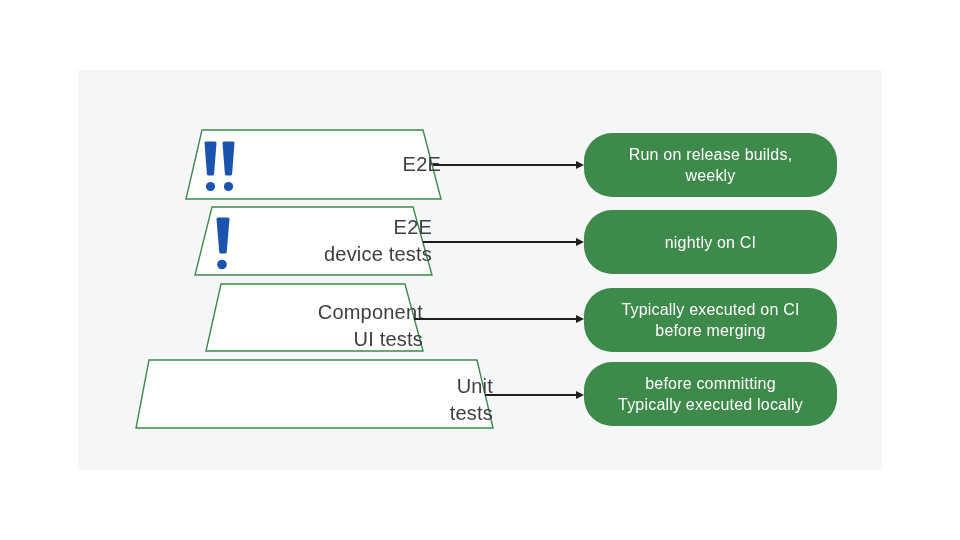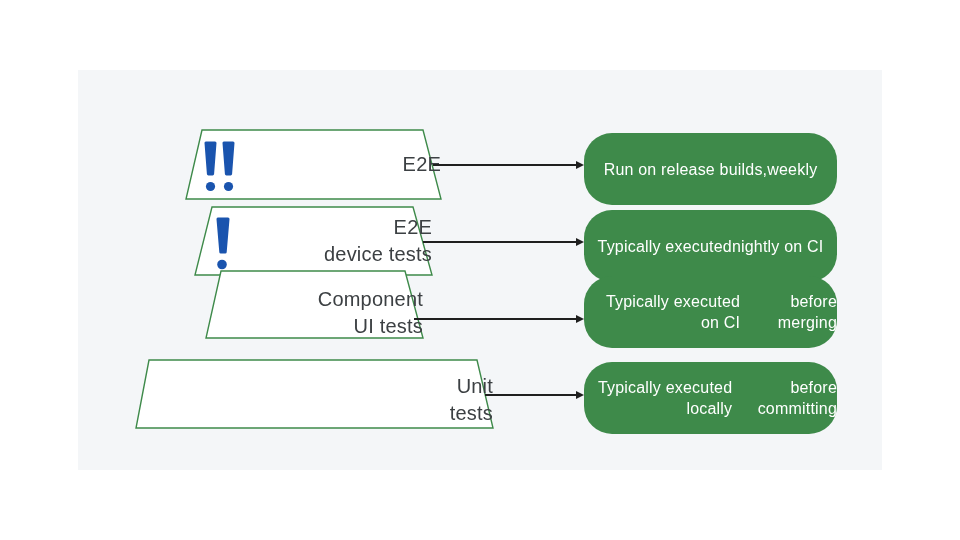--- a/index.html
+++ b/index.html
@@ -25,24 +25,24 @@
     display:flex;flex-direction:column;justify-content:center;align-items:flex-end;
     font-size:20px;line-height:27px;color:var(--text_dark,#3C4043);
     text-align:center;letter-spacing:.2px;
   }
   .badge{position:absolute;display:block;}
   .badge svg{display:block;overflow:visible;}
   .badge .mark{fill:var(--accent_blue,#1A54AE);stroke:var(--accent_blue,#1A54AE);
     stroke-width:3;stroke-linejoin:round;}
   .badge .dot{fill:var(--accent_blue,#1A54AE);}
   .note{
-    position:absolute;left:584px;width:253px;height:72px;
+    position:absolute;left:584px;width:253px;height:64px;
     background:var(--accent_green,#3E8A4A);
     border-radius:28px;
-    display:flex;flex-direction:row;justify-content:center;align-items:center;
+    display:flex;flex-direction:column;justify-content:center;align-items:center;
     color:var(--text_light,#fff);font-size:16px;line-height:21px;font-weight:500;
     text-align:right;letter-spacing:.2px;
   }
   .arrow{
     position:absolute;height:1.5px;background:var(--arrow,#1F1F1F);
   }
   .arrow::after{
     content:"";position:absolute;right:-8px;top:-3.25px;
     width:0;height:0;
     border-left:8px solid var(--arrow,#1F1F1F);
@@ -81,21 +81,21 @@
       <path class="mark" d="M4,2 L14,2 L11.2,35 L6.8,35 Z"></path>
       <circle class="dot" cx="8" cy="47.5" r="4.8"></circle>
     </svg>
   </span>
   <div class="trap-label">
     <div>E2E</div>
     <div>device tests</div>
   </div>
 </div>
 
-<div class="trap" style="left:206px;top:271px;width:217px;height:83px">
+<div class="trap" style="left:206px;top:284px;width:217px;height:83px">
   <svg class="shape" width="217" height="67" viewBox="0 0 217 67" preserveAspectRatio="none">
     <polygon points="15,0 199,0 217,67 0,67"></polygon>
   </svg>
   <div class="trap-label">
     <div>Component</div>
     <div>UI tests</div>
   </div>
 </div>
 
 <div class="trap" style="left:136px;top:360px;width:357px;height:80px">
@@ -111,23 +111,22 @@
 <div class="arrow" style="left:433px;top:164px;width:143px"></div>
 <div class="arrow" style="left:423px;top:241px;width:153px"></div>
 <div class="arrow" style="left:414px;top:318px;width:162px"></div>
 <div class="arrow" style="left:485px;top:394px;width:91px"></div>
 
 <div class="note" style="top:133px">
   <div>Run on release builds,</div>
   <div>weekly</div>
 </div>
 <div class="note" style="top:210px">
-  <div>Typically executed</div>
   <div>nightly on CI</div>
 </div>
-<div class="note" style="top:276px">
+<div class="note" style="top:288px">
   <div>Typically executed on CI</div>
   <div>before merging</div>
 </div>
 <div class="note" style="top:362px">
+  <div>before committing</div>
   <div>Typically executed locally</div>
-  <div>before committing</div>
 </div>
 
 </body></html>

